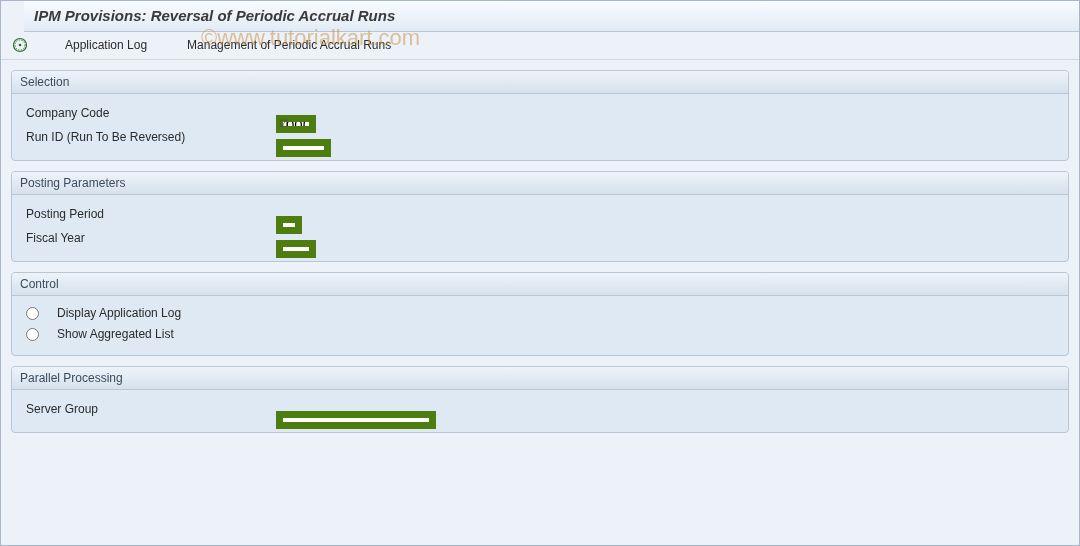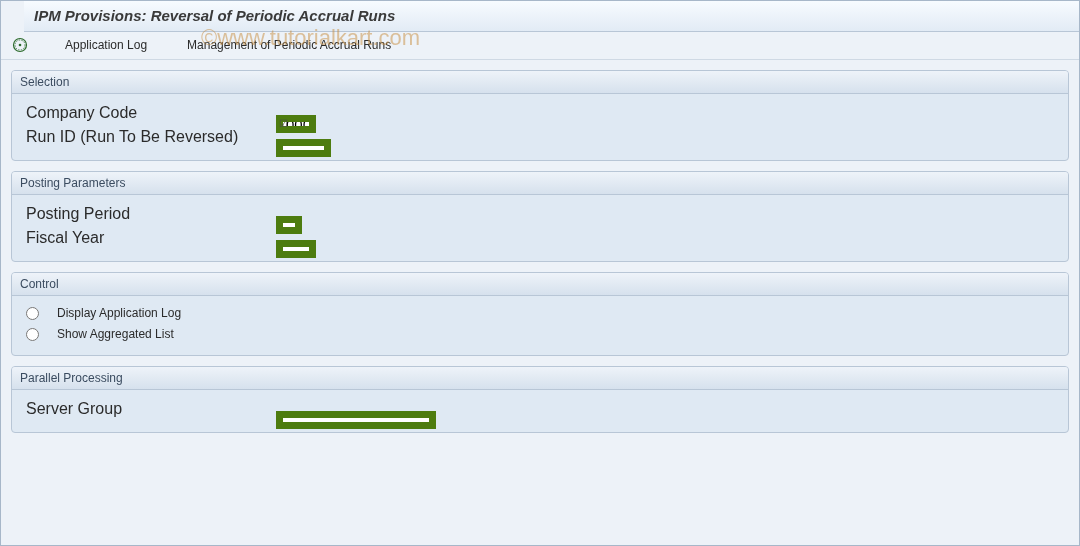--- a/index.html
+++ b/index.html
@@ -65,21 +65,21 @@
   }
   .row {
     display: flex;
     align-items: center;
     height: 22px;
     margin: 2px 0;
   }
   .label {
     width: 250px;
     color: #2b2b2b;
-    font-size: 16px;
+    font-size: 12px;
   }
   input[type="text"].field {
     border: 7px solid #4d7c0f;
     background: #fff;
     height: 18px;
     padding: 0 3px;
     font-family: inherit;
     font-size: 15px;
     margin-top: 22px;
   }

